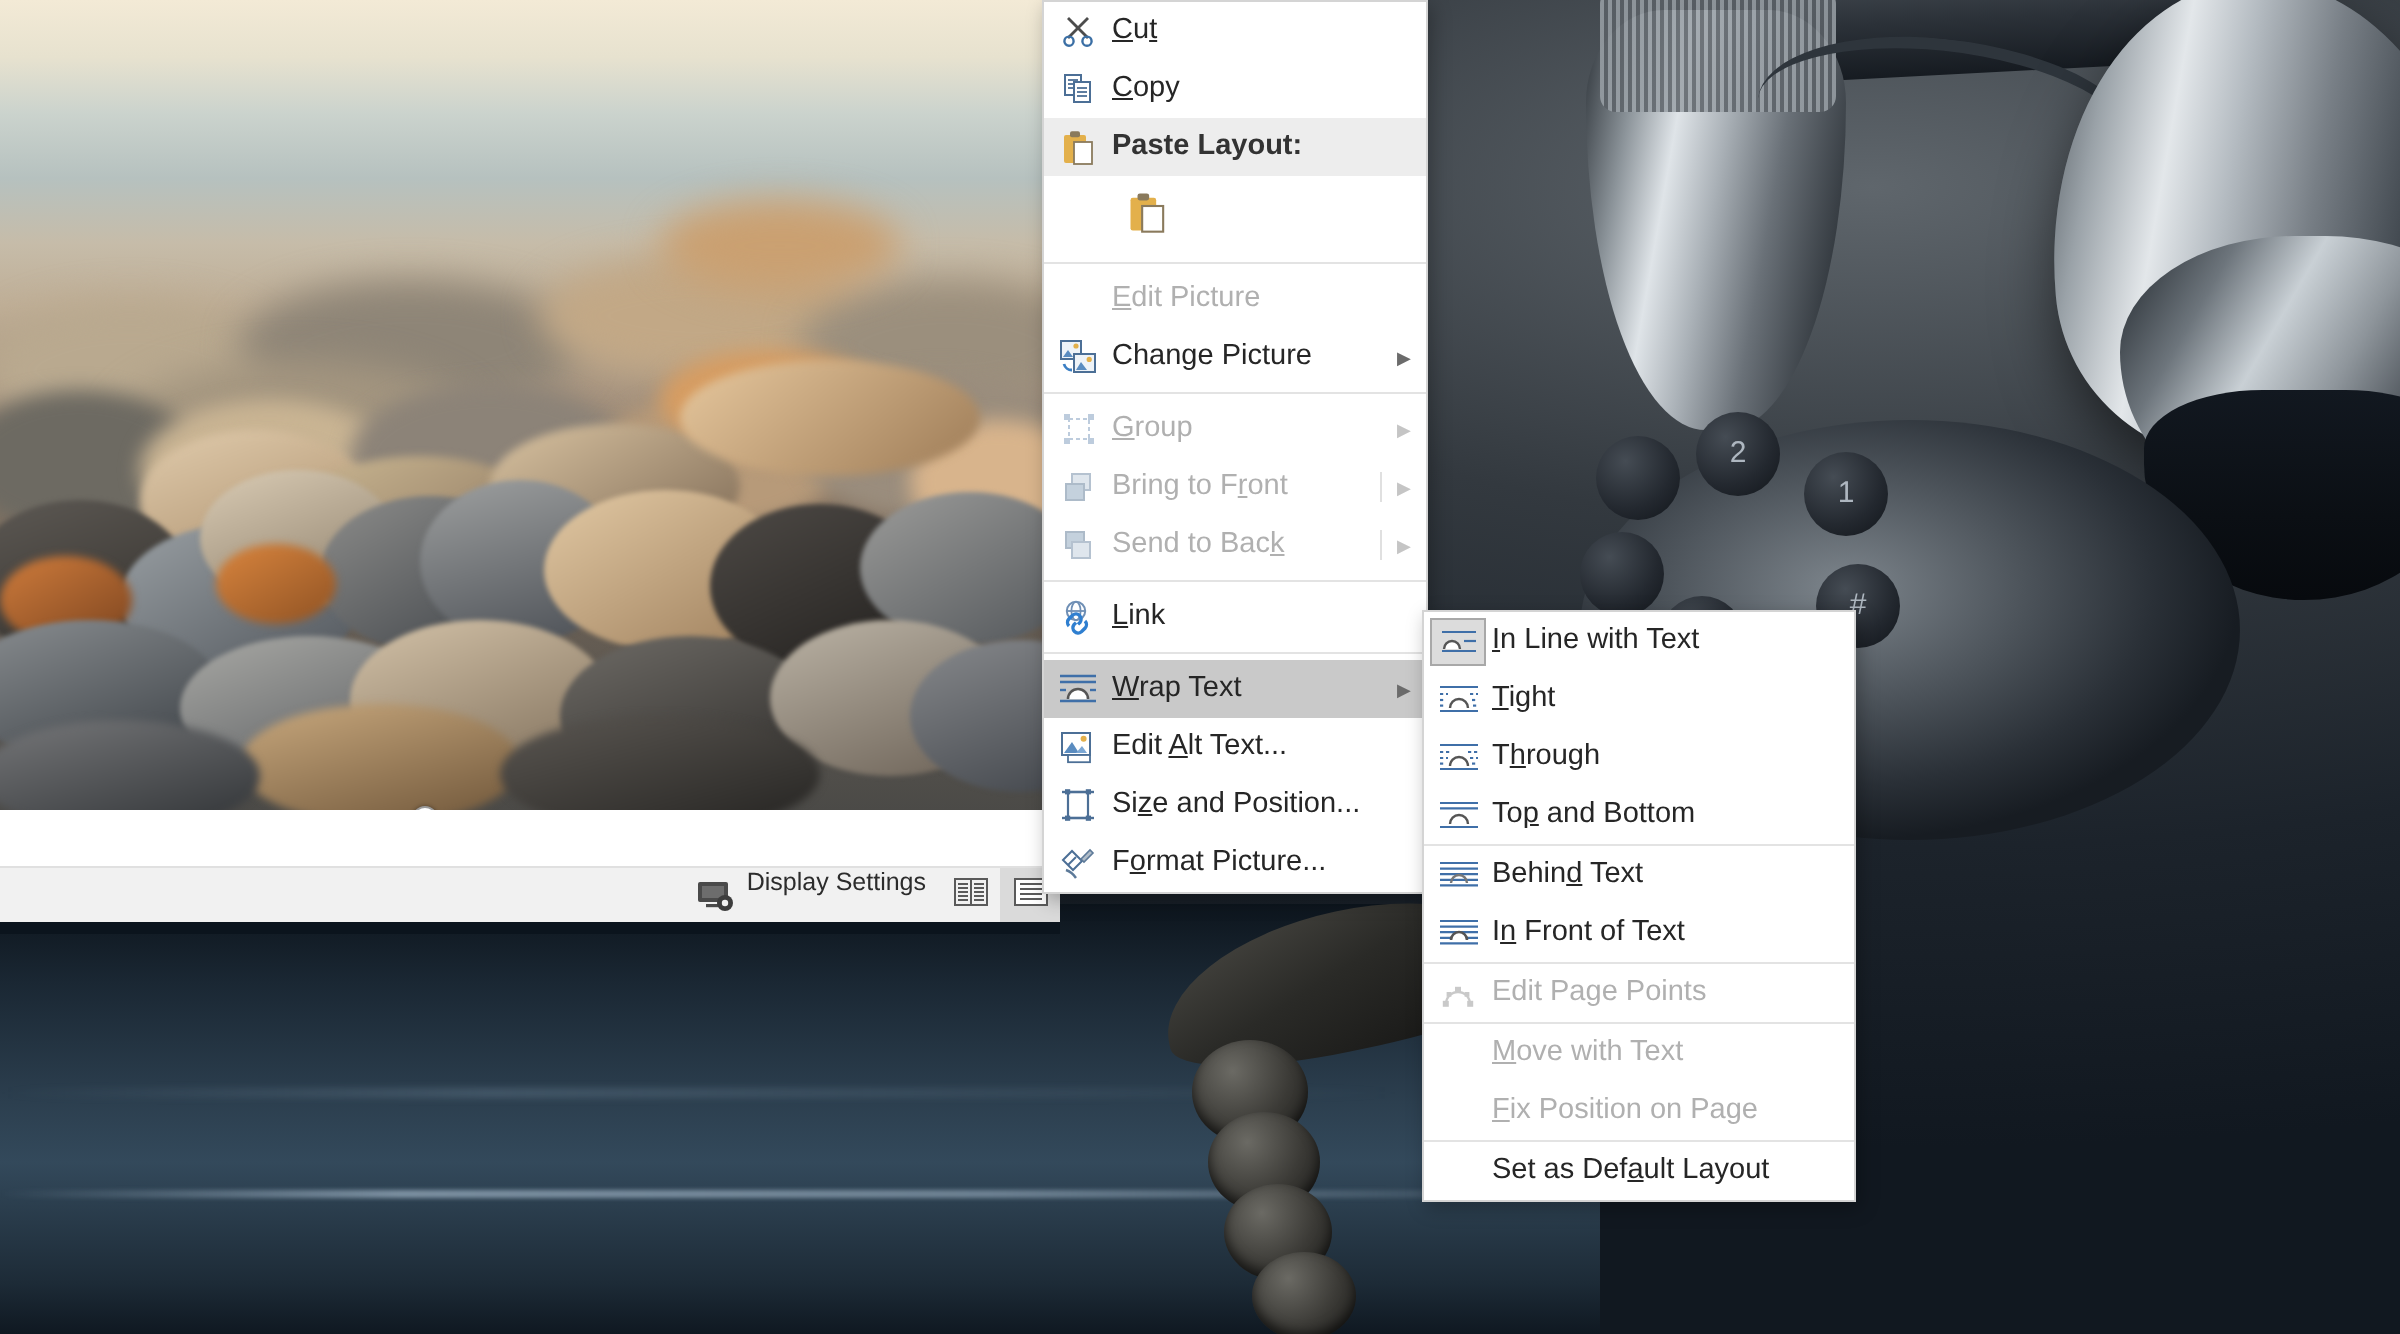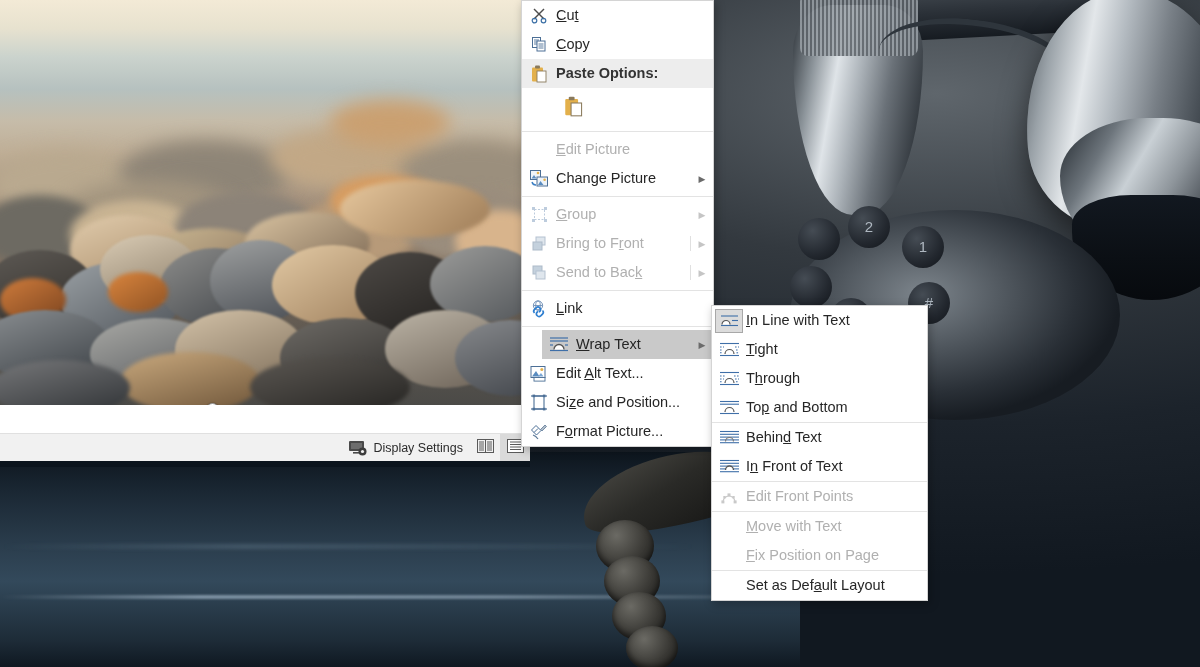--- a/index.html
+++ b/index.html
@@ -105,21 +105,21 @@
     position:absolute;left:206px;top:403px;width:11px;height:11px;
     background:#fff;border:1px solid #9a9a9a;border-radius:50%;
     box-shadow:0 0 2px rgba(0,0,0,.4);
   }
   #doc-whitegap{position:absolute;left:0;top:405px;width:530px;height:28px;background:#ffffff;}
   #status-bar{
     position:absolute;left:0;top:433px;width:530px;height:28px;background:#f1f1f1;
     border-top:1px solid #e0e0e0;display:flex;align-items:center;justify-content:flex-end;
   }
   #status-bottom-edge{position:absolute;left:0;top:461px;width:530px;height:6px;background:#0b141d;}
-  .status-item{display:flex;align-items:center;height:28px;padding:0 7px;font-size:12.5px;color:#2c2c2c;}
+  .status-item{display:flex;height:28px;padding:0 7px;font-size:12.5px;color:#2c2c2c;}
   .view-btn{width:30px;height:28px;display:flex;align-items:center;justify-content:center;}
   .view-btn.active{background:#dadada;}
 
   
   .menu{
     position:absolute;background:#ffffff;
     border:1px solid #d4d4d4;
     box-shadow:2px 3px 9px rgba(0,0,0,.28);
     font-size:14.5px;color:#262626;
   }
@@ -134,21 +134,21 @@
     width:34px;min-width:34px;height:29px;display:flex;align-items:center;justify-content:center;
   }
   .mi .lbl{flex:1;line-height:1;font-size:14.5px;}
   .mi .arrow{
     width:22px;min-width:22px;display:flex;align-items:center;justify-content:center;
     font-size:9px;color:#6b6b6b;
   }
   .mi.disabled .lbl{color:#b0b0b0;}
   .mi.disabled .arrow{color:#c5c5c5;}
   .mi.disabled svg{opacity:.45;}
-  .mi.hl{background:#c9c9c9;margin-left:20px;}
+  .mi.hl{background:#c9c9c9;}
   .mi.hdr{background:#ededed;font-weight:bold;}
   .mi.hdr .lbl{font-weight:bold;color:#333;}
   .sep{height:1px;background:#e3e3e3;margin:3px 8px 3px 34px;}
   .sep.full{margin:3px 0;}
   u{text-decoration:underline;}
   .paste-gallery{height:40px;display:flex;align-items:center;padding-left:42px;}
   .pipe{position:absolute;right:22px;top:7px;height:15px;width:1px;background:#e0e0e0;}
   #menu-scrollnub{
     position:absolute;left:612px;top:0;width:100px;height:8px;background:#eaeaea;
     border-bottom:1px solid #d8d8d8;
@@ -328,21 +328,21 @@
   </div>
 
   <div class="mi hdr">
     <span class="ic">
       <svg width="17" height="18" viewBox="0 0 17 18">
         <rect x="1" y="2.5" width="11" height="14" rx="1" fill="#e3b04b"></rect>
         <rect x="4" y="0.6" width="5" height="3" rx="1" fill="#8a7a5c"></rect>
         <rect x="6" y="6" width="9" height="11" fill="#ffffff" stroke="#8a7a5c" stroke-width="0.9"></rect>
       </svg>
     </span>
-    <span class="lbl">Paste Options:</span>
+    <span class="lbl">Paste Layout:</span>
     <span class="arrow"></span>
   </div>
 
   <div class="paste-gallery">
     <span>
       <svg width="20" height="21" viewBox="0 0 17 18">
         <rect x="1" y="2.5" width="11" height="14" rx="1" fill="#e3b04b"></rect>
         <rect x="4" y="0.6" width="5" height="3" rx="1" fill="#8a7a5c"></rect>
         <rect x="6" y="6" width="9" height="11" fill="#ffffff" stroke="#8a7a5c" stroke-width="0.9"></rect>
       </svg>
@@ -619,21 +619,21 @@
         <path d="M4 13 a6 6 0 0 1 12 0" fill="none" stroke="#8a8a8a" stroke-width="1.2"></path>
         <g fill="#8a8a8a">
           <rect x="2.4" y="11.4" width="3" height="3"></rect>
             <rect x="14.6" y="11.4" width="3" height="3"></rect>
           <rect x="8.5" y="4.4" width="3" height="3"></rect>
           <rect x="4.3" y="7" width="2.4" height="2.4"></rect>
             <rect x="13.3" y="7" width="2.4" height="2.4"></rect>
         </g>
       </svg>
     </span>
-    <span class="lbl">Edit Front Points</span>
+    <span class="lbl">Edit Page Points</span>
   </div>
 
   <div class="sub-sep"></div>
 
   <div class="mi disabled">
     <span class="ic"></span>
     <span class="lbl"><u>M</u>ove with Text</span>
   </div>
 
   <div class="mi disabled">

